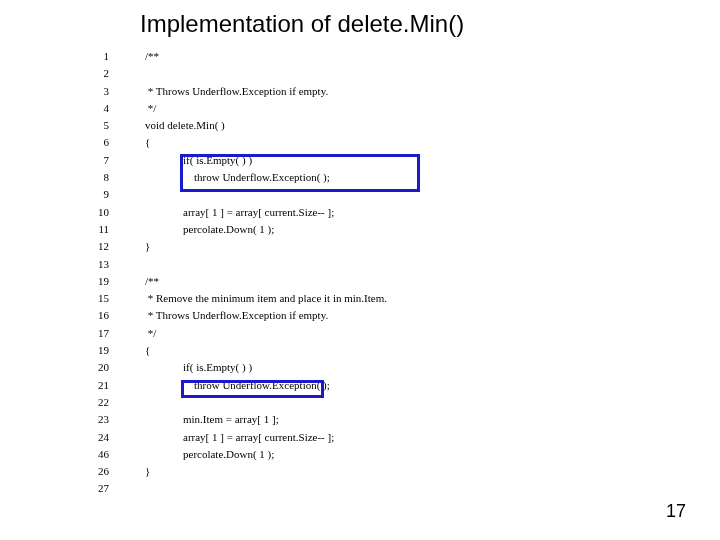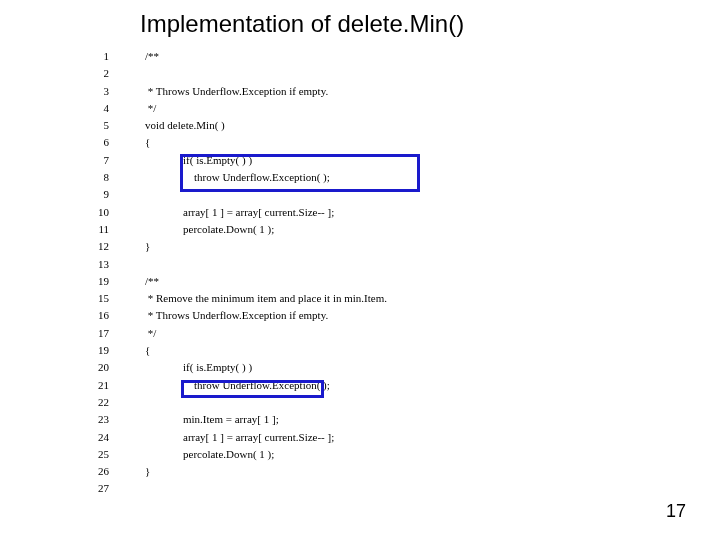--- a/index.html
+++ b/index.html
@@ -157,21 +157,21 @@
     </div>
     <div class="line">
       <span class="ln">23</span>
       <span class="code i2">min.Item = array[ 1 ];</span>
     </div>
     <div class="line">
       <span class="ln">24</span>
       <span class="code i2">array[ 1 ] = array[ current.Size-- ];</span>
     </div>
     <div class="line">
-      <span class="ln">25</span>
+      <span class="ln">46</span>
       <span class="code i2">percolate.Down( 1 );</span>
     </div>
     <div class="line">
       <span class="ln">26</span>
       <span class="code i1">}</span>
     </div>
     <div class="line">
       <span class="ln">27</span>
       <span class="code i1"></span>
     </div>

